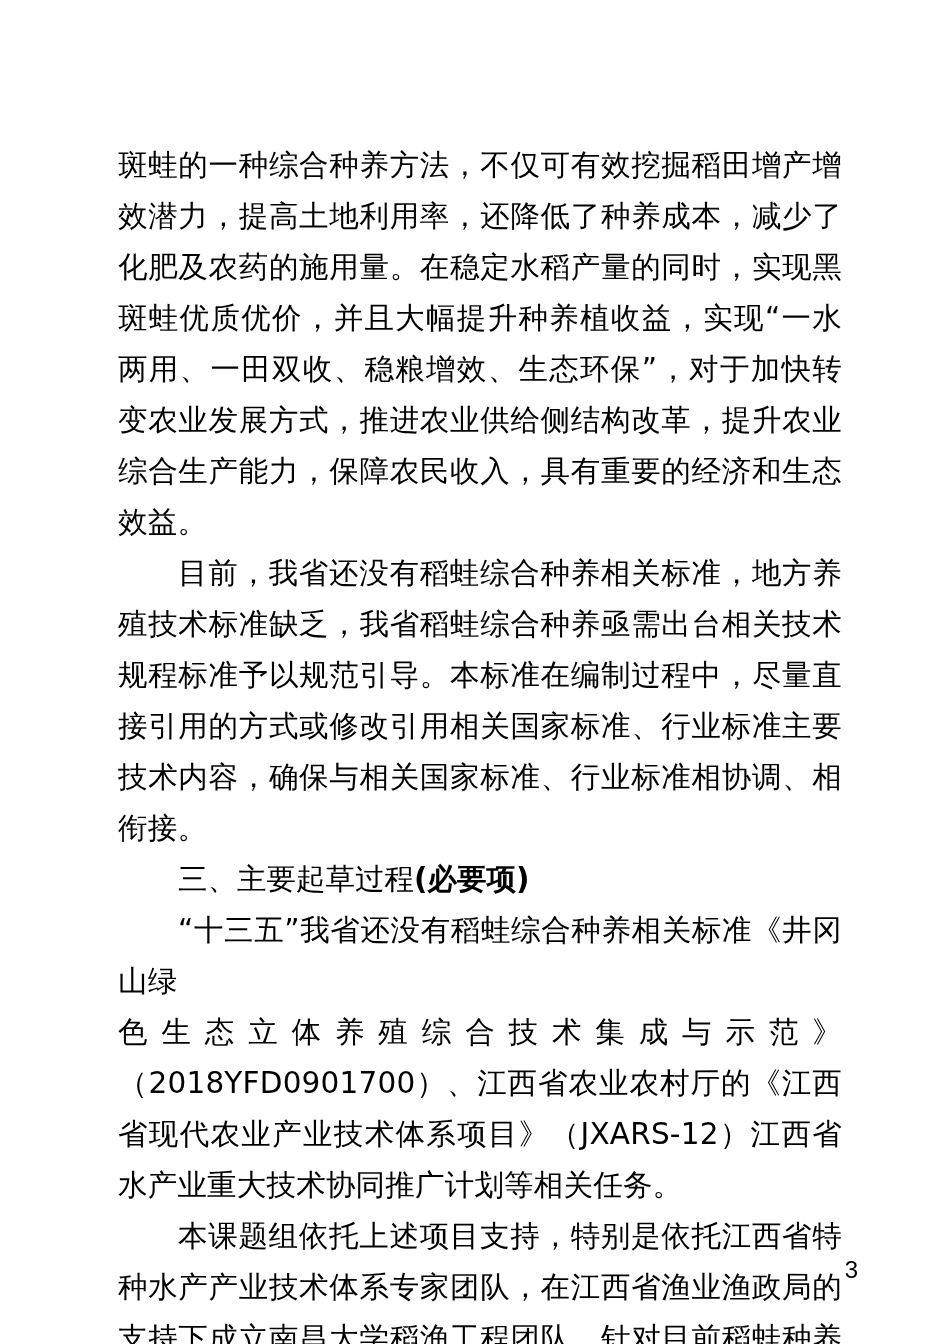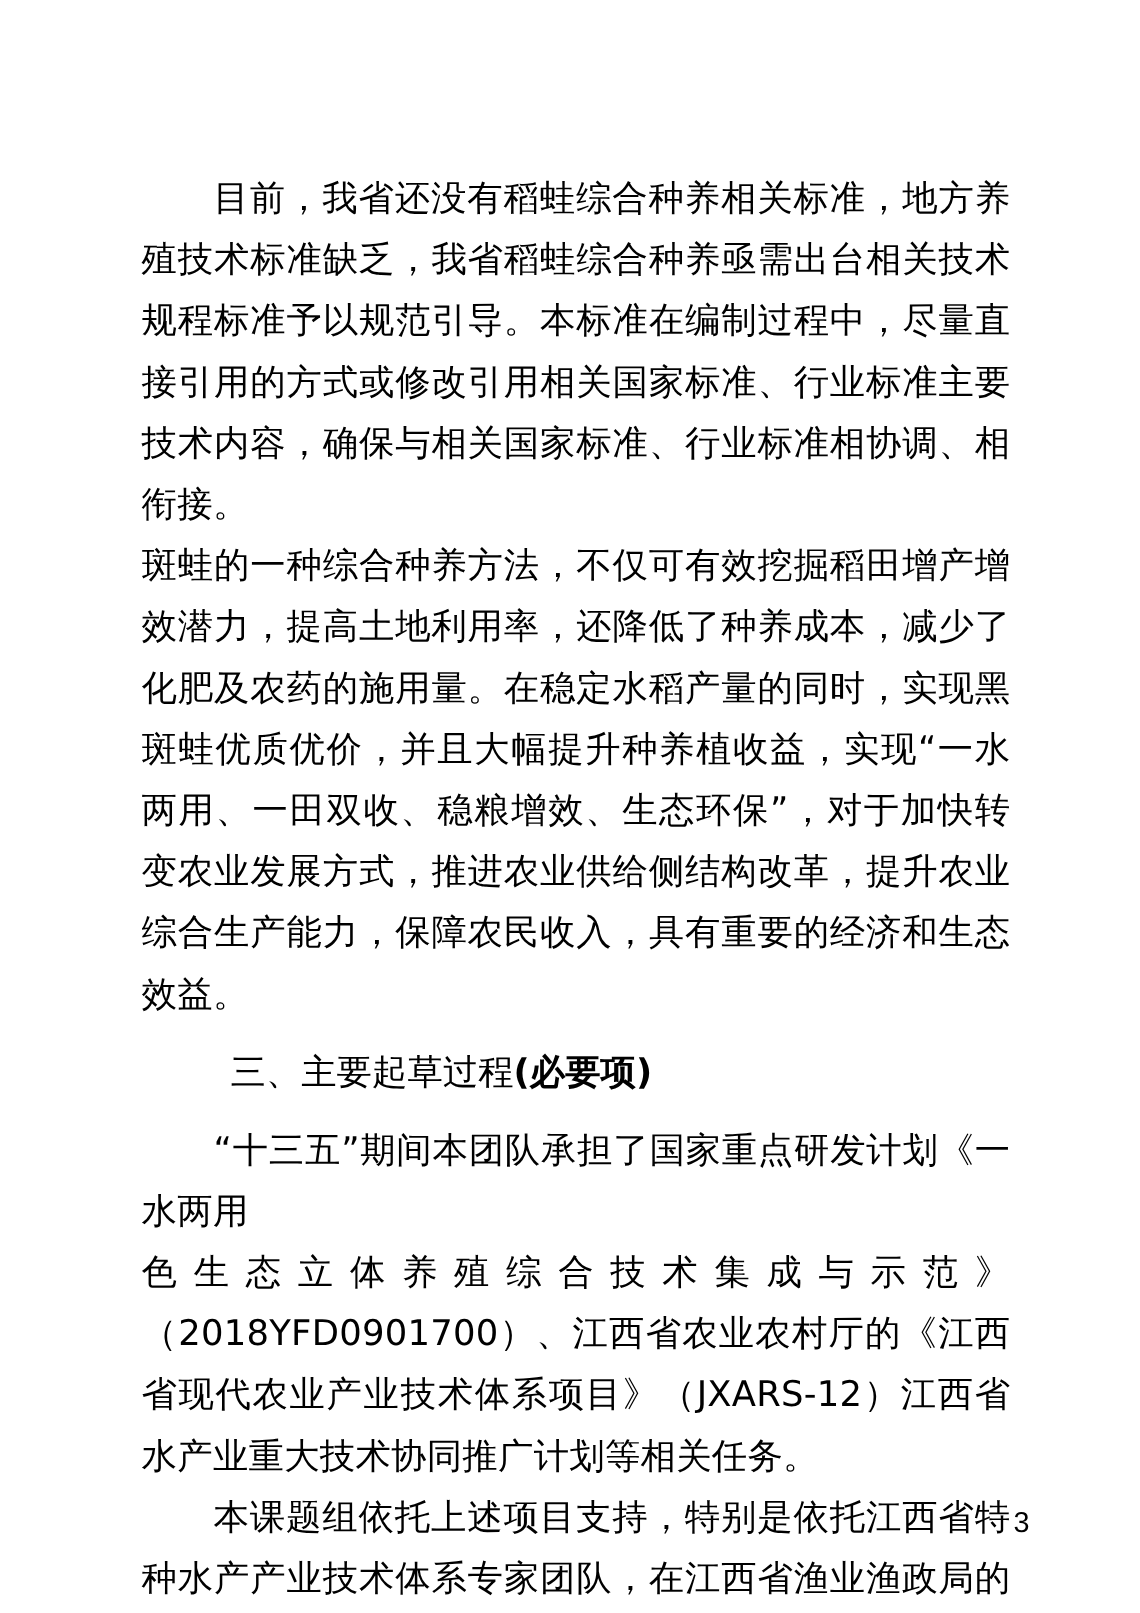--- a/index.html
+++ b/index.html
@@ -38,21 +38,21 @@
     margin: 0 0 0 0;
     word-break: break-all;
   }
   .indent {
     text-indent: 60px;
   }
   .heading {
     font-size: 29.5px;
     line-height: 51px;
     text-indent: 60px;
-    margin: 14px;
+    margin: 0;
   }
   .heading .bold {
     font-weight: bold;
   }
   .justify-spread {
     text-align: justify;
     text-align-last: justify;
   }
   .page-number {
     position: absolute;
@@ -62,27 +62,27 @@
     line-height: 1;
     font-family: "Liberation Sans", sans-serif;
   }
 </style>
 </head>
 <body>
 
 <div class="page">
   <div class="content">
 
+    <p class="para">斑蛙的一种综合种养方法，不仅可有效挖掘稻田增产增效潜力，提高土地利用率，还降低了种养成本，减少了化肥及农药的施用量。在稳定水稻产量的同时，实现黑斑蛙优质优价，并且大幅提升种养植收益，实现“一水两用、一田双收、稳粮增效、生态环保”，对于加快转变农业发展方式，推进农业供给侧结构改革，提升农业综合生产能力，保障农民收入，具有重要的经济和生态效益。</p>
+
     <p class="para indent">目前，我省还没有稻蛙综合种养相关标准，地方养殖技术标准缺乏，我省稻蛙综合种养亟需出台相关技术规程标准予以规范引导。本标准在编制过程中，尽量直接引用的方式或修改引用相关国家标准、行业标准主要技术内容，确保与相关国家标准、行业标准相协调、相衔接。</p>
-
-    <p class="para">斑蛙的一种综合种养方法，不仅可有效挖掘稻田增产增效潜力，提高土地利用率，还降低了种养成本，减少了化肥及农药的施用量。在稳定水稻产量的同时，实现黑斑蛙优质优价，并且大幅提升种养植收益，实现“一水两用、一田双收、稳粮增效、生态环保”，对于加快转变农业发展方式，推进农业供给侧结构改革，提升农业综合生产能力，保障农民收入，具有重要的经济和生态效益。</p>
 
     <p class="heading"><span>三、主要起草过程</span><span class="bold">(必要项)</span></p>
 
-    <p class="para indent">“十三五”期间本团队承担了国家重点研发计划《一水两用</p>
+    <p class="para indent">“十三五”我省还没有稻蛙综合种养相关标准《井冈山绿</p>
 
     <p class="para justify-spread">色生态立体养殖综合技术集成与示范》</p>
 
     <p class="para">（2018YFD0901700）、江西省农业农村厅的《江西省现代农业产业技术体系项目》（JXARS-12）江西省水产业重大技术协同推广计划等相关任务。</p>
 
     <p class="para indent">本课题组依托上述项目支持，特别是依托江西省特种水产产业技术体系专家团队，在江西省渔业渔政局的支持下成立南昌大学稻渔工程团队。针对目前稻蛙种养过程仅单纯追求黑斑蛙</p>
 
   </div>
 
   <div class="page-number">3</div>

